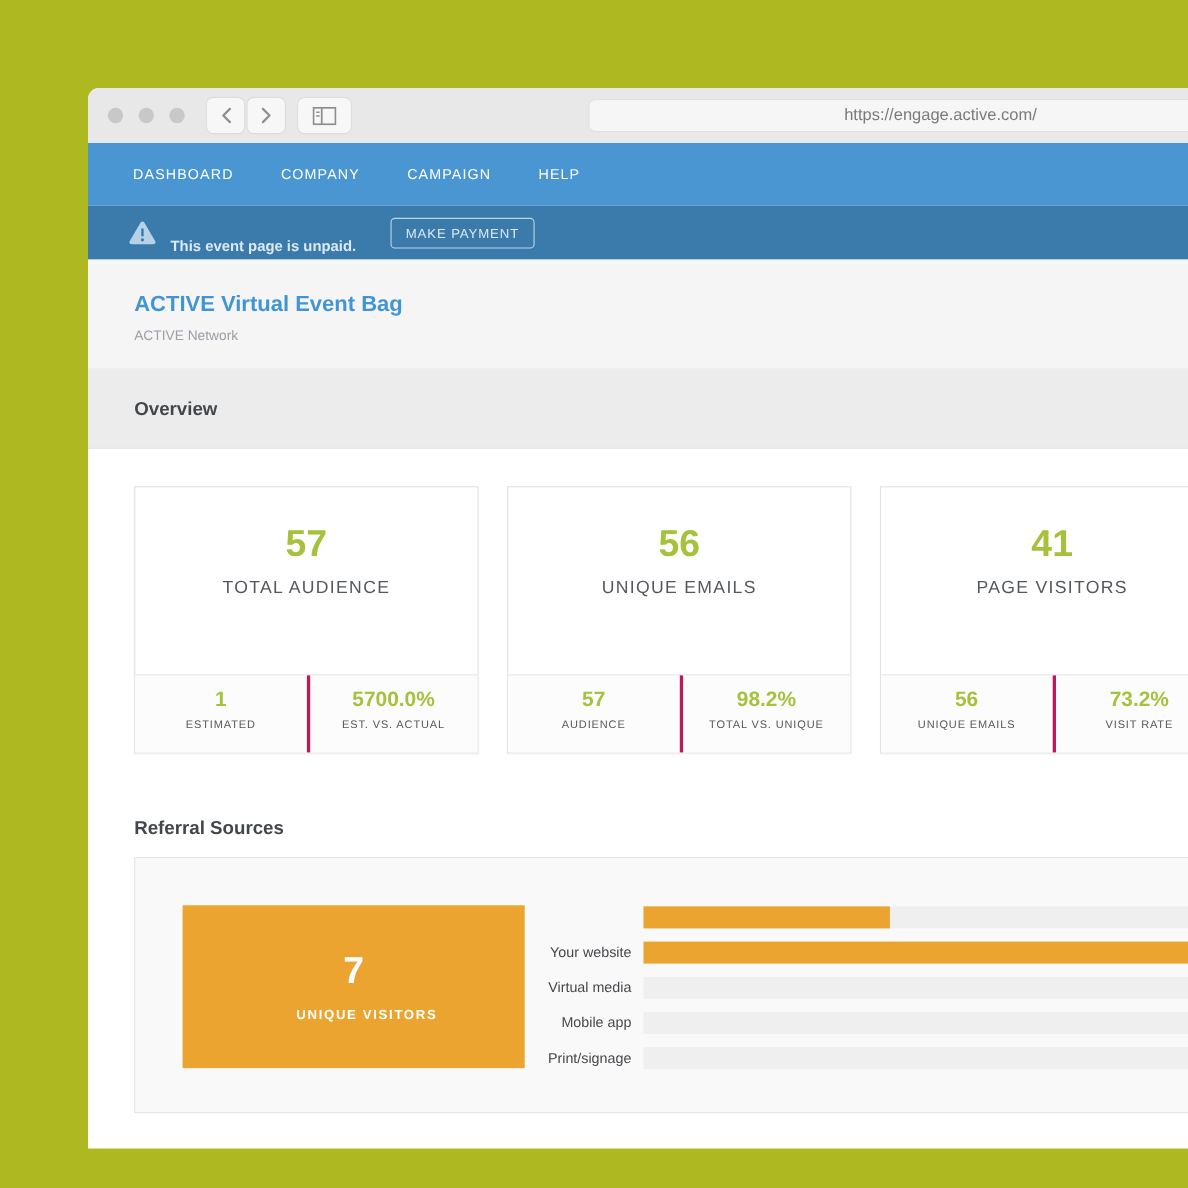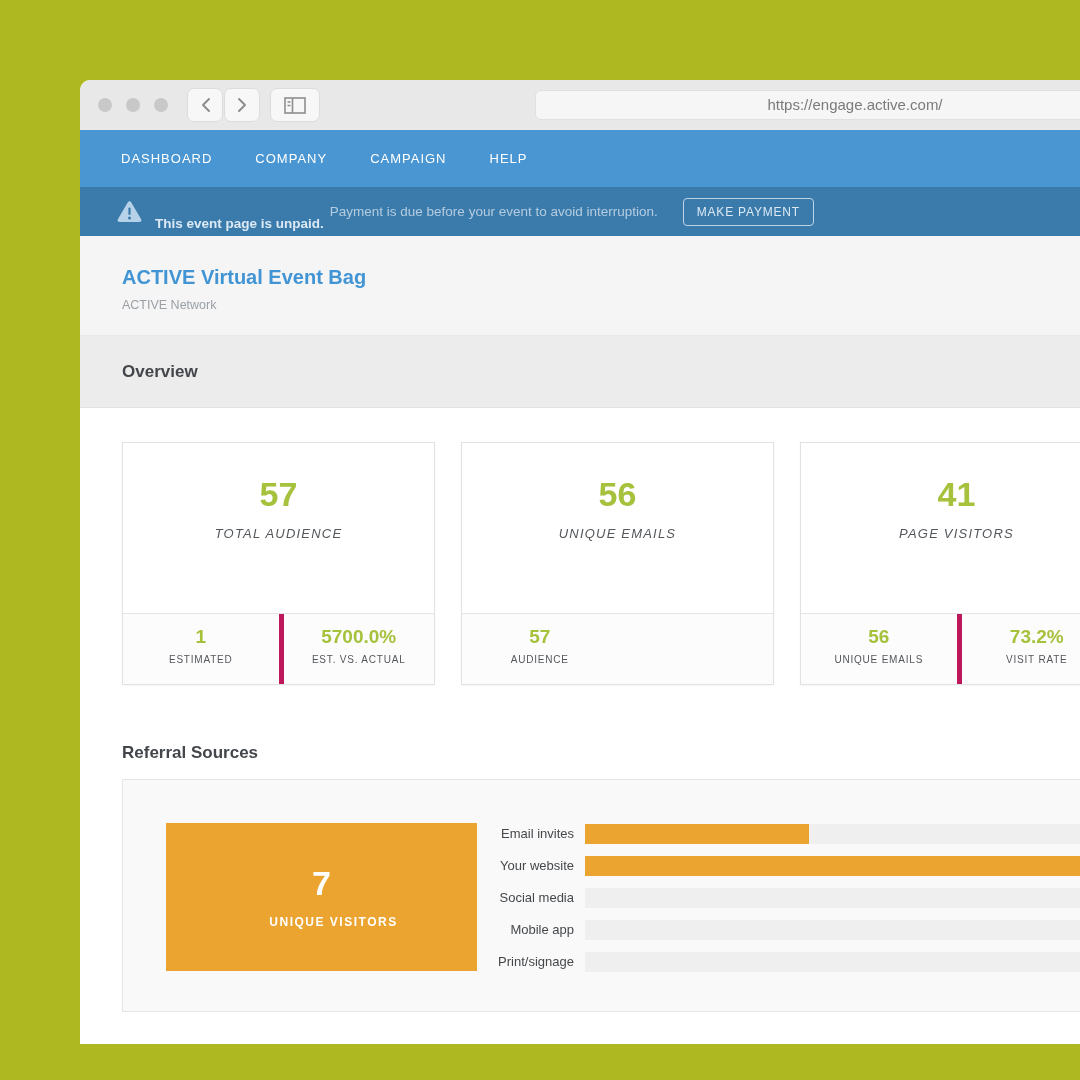--- a/index.html
+++ b/index.html
@@ -52,24 +52,24 @@
                 font-size:17px;font-weight:bold;color:#43474b;}
 
   
   .content{padding:34px 0 0 42px;background:#fff;}
 
   .cards{display:flex;gap:26px;width:max-content;}
   .card{width:313px;box-sizing:border-box;border:1px solid #e2e2e2;background:#fff;
         box-shadow:0 1px 2px rgba(0,0,0,0.04);}
   .card-top{height:136px;text-align:center;padding-top:34px;box-sizing:content-box;}
   .card-value{font-size:34px;font-weight:bold;color:#a6c13c;line-height:1;}
-  .card-label{font-size:13px;color:#54575b;letter-spacing:1.2px;margin-top:15px;font-style:italic;}
+  .card-label{font-size:16px;color:#54575b;letter-spacing:1.2px;margin-top:15px;}
   .card-bottom{display:flex;border-top:1px solid #e5e5e5;background:#fcfcfc;height:70px;}
   .card-cell{width:50%;text-align:center;padding-top:13px;box-sizing:border-box;}
-  .card-cell + .card-cell{border-left:5px solid #be185d;}
+  .card-cell + .card-cell{border-left:3px solid #be185d;}
   .cell-value{font-size:19px;font-weight:bold;color:#a6c13c;line-height:1;}
   .cell-label{font-size:10px;color:#54575b;letter-spacing:0.8px;margin-top:8px;}
 
   .referral-title{margin-top:58px;font-size:17px;font-weight:bold;color:#43474b;}
   .referral-panel{position:relative;margin-top:16px;width:998px;height:233px;
                   box-sizing:border-box;background:#f9f9f9;border:1px solid #e6e6e6;
                   overflow:hidden;}
   .summary-box{position:absolute;left:43px;top:43px;width:311px;height:148px;
                background:#eba42f;display:flex;flex-direction:column;
                align-items:center;justify-content:center;}
@@ -134,21 +134,20 @@
 
     <div class="alertbar">
       <span class="alert-icon">
         <svg width="25" height="22" viewBox="0 0 25 22">
           <path d="M10.7 1.5 Q12.5 -0.8 14.3 1.5 L24 18 Q25.4 21 21.8 21 L3.2 21 Q-0.4 21 1 18 Z" fill="#b6d2e9"></path>
           <rect x="11.4" y="6.5" width="2.2" height="7.5" rx="1.1" fill="#3a7bac"></rect>
           <circle cx="12.5" cy="17" r="1.5" fill="#3a7bac"></circle>
         </svg>
       </span>
       <span class="alert-bold">This event page is unpaid.</span>
-      <span class="alert-text">Payment is due before your event to avoid interruption.</span>
       <button class="alert-btn">MAKE PAYMENT</button>
     </div>
 
     <div class="page-header">
       <div class="page-title">ACTIVE Virtual Event Bag</div>
       <div class="page-subtitle">ACTIVE Network</div>
     </div>
 
     <div class="section-band">
       <span>Overview</span>
@@ -178,20 +177,24 @@
         <div class="card">
           <div class="card-top">
             <div class="card-value">56</div>
             <div class="card-label">UNIQUE EMAILS</div>
           </div>
           <div class="card-bottom">
             <div class="card-cell">
               <div class="cell-value">57</div>
               <div class="cell-label">AUDIENCE</div>
             </div>
+            <div class="card-cell">
+              <div class="cell-value">98.2%</div>
+              <div class="cell-label">TOTAL VS. UNIQUE</div>
+            </div>
           </div>
         </div>
 
         <div class="card">
           <div class="card-top">
             <div class="card-value">41</div>
             <div class="card-label">PAGE VISITORS</div>
           </div>
           <div class="card-bottom">
             <div class="card-cell">
@@ -210,33 +213,32 @@
       <div class="referral-title">Referral Sources</div>
 
       <div class="referral-panel">
         <div class="summary-box">
           <div class="summary-value">7</div>
           <div class="summary-label">UNIQUE VISITORS</div>
         </div>
 
         <div class="bars">
           <div class="bar-row">
-            <span class="bar-label">Email invites</span>
             <div class="bar-track">
               <div class="bar-fill" style="width: 40%;"></div>
             </div>
           </div>
           <div class="bar-row">
             <span class="bar-label">Your website</span>
             <div class="bar-track">
               <div class="bar-fill" style="width: 100%;"></div>
             </div>
           </div>
           <div class="bar-row">
-            <span class="bar-label">Social media</span>
+            <span class="bar-label">Virtual media</span>
             <div class="bar-track">
               <div class="bar-fill" style="width: 0%;"></div>
             </div>
           </div>
           <div class="bar-row">
             <span class="bar-label">Mobile app</span>
             <div class="bar-track">
               <div class="bar-fill" style="width: 0%;"></div>
             </div>
           </div>

